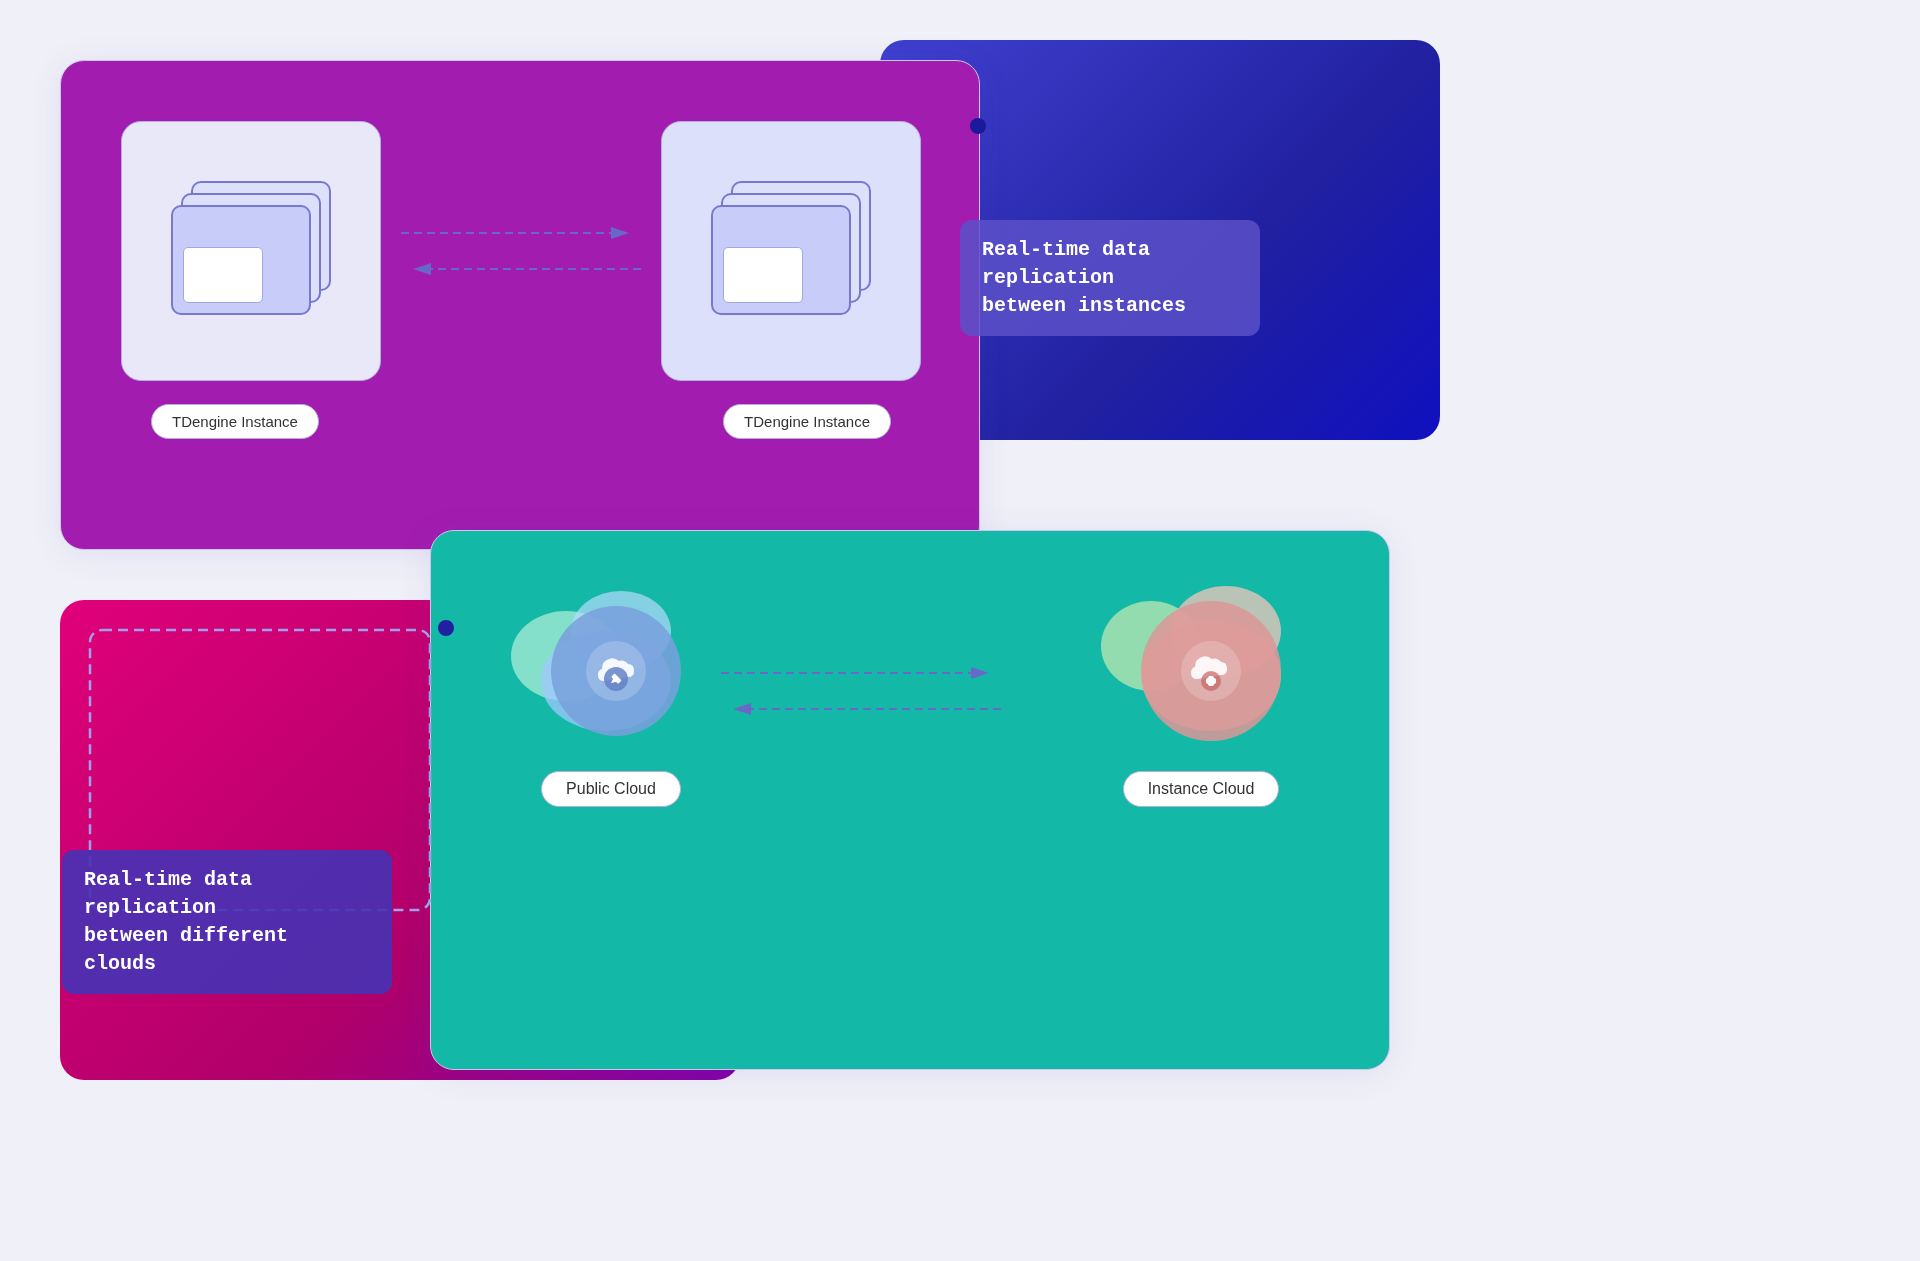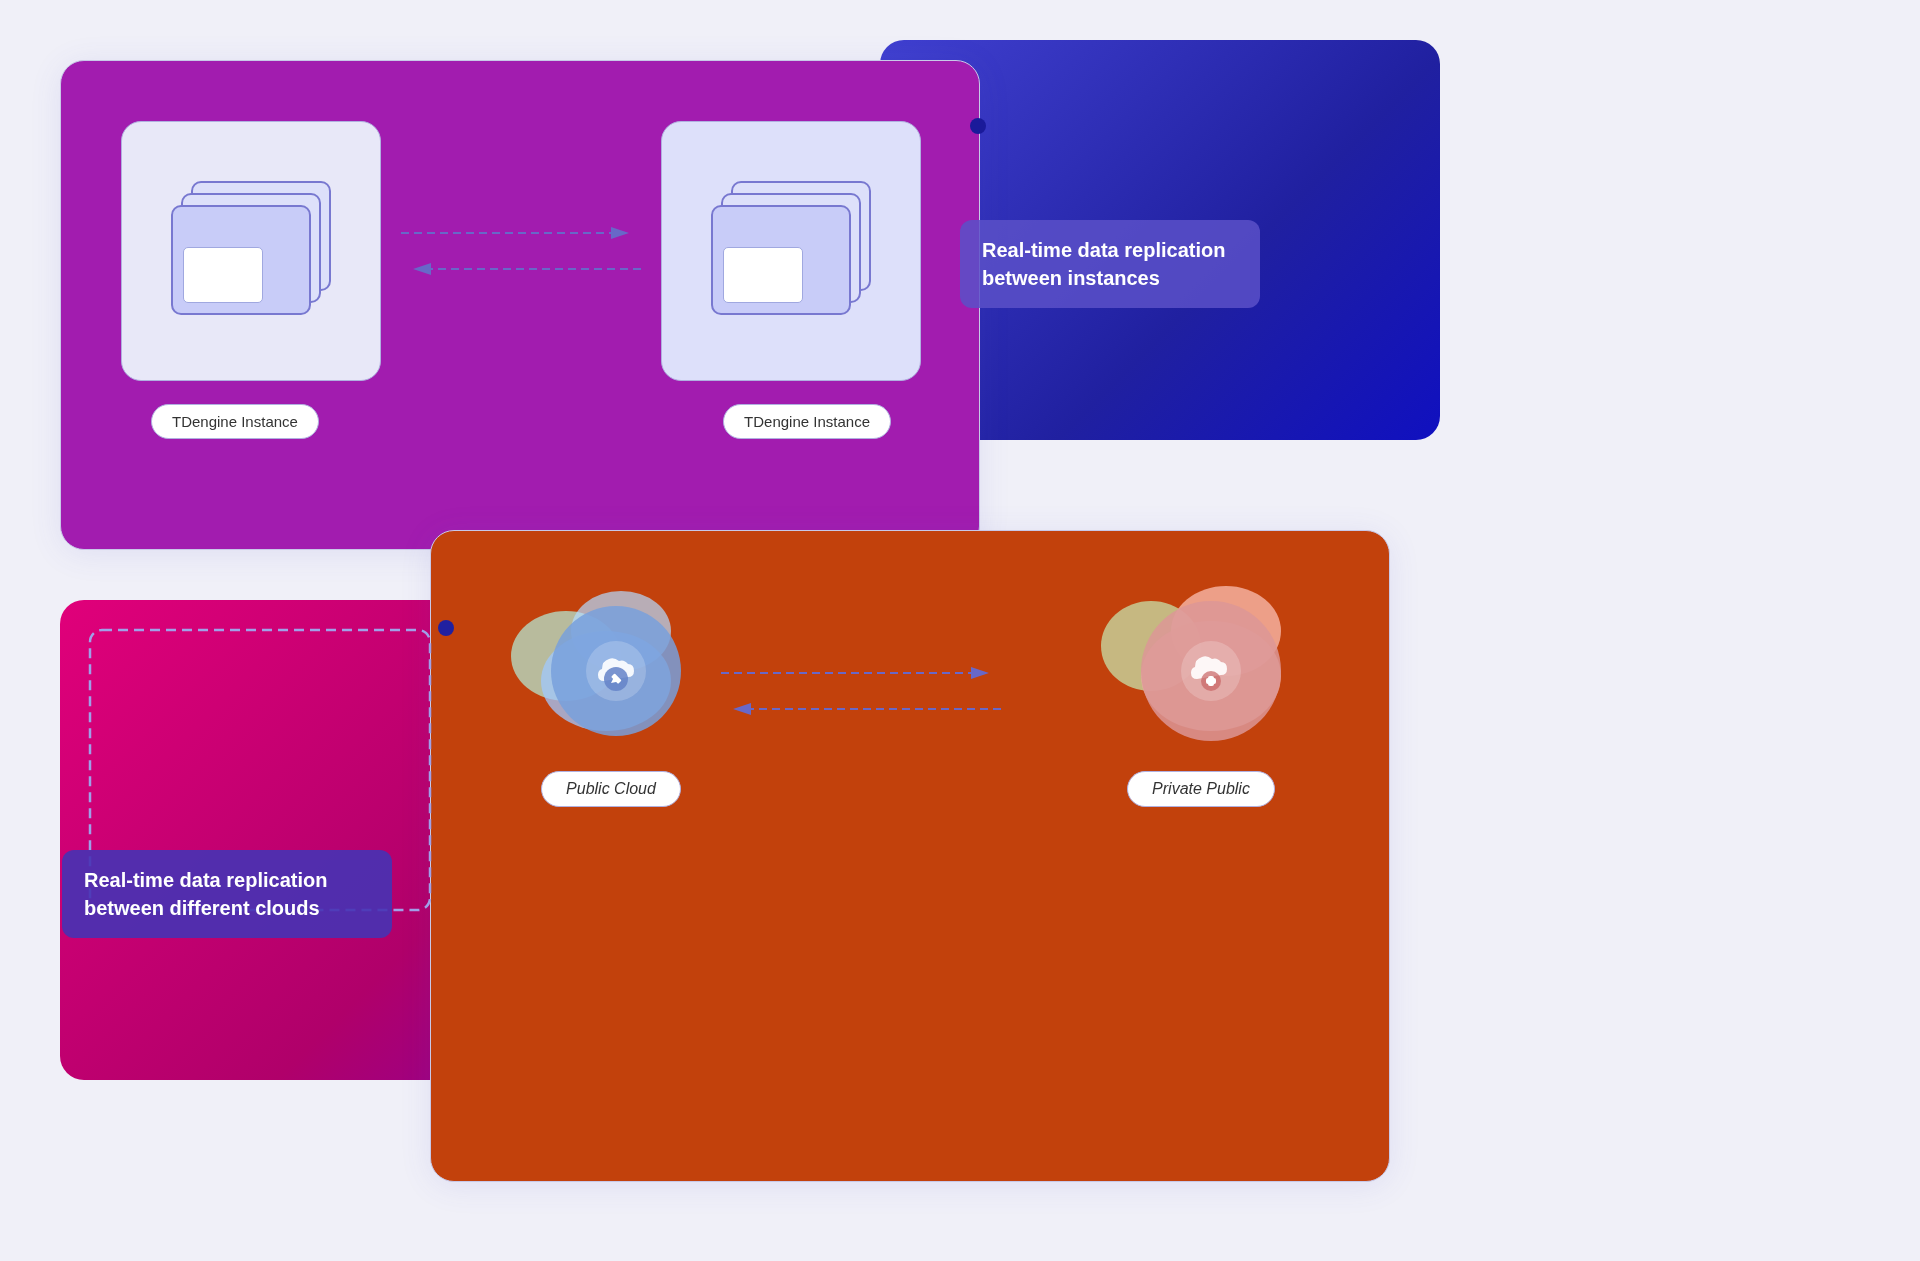--- a/index.html
+++ b/index.html
@@ -44,27 +44,26 @@
       border-radius: 24px;
       z-index: 1;
     }
 
     
     .card-bottom {
       position: absolute;
       top: 530px;
       left: 430px;
       width: 960px;
-      height: 652px;
-      background: #c2410c;
+      height: 540px;
+      background: #14b8a6;
       border-radius: 24px;
       border: 1.5px solid #c8c8e8;
       box-shadow: 0 4px 32px rgba(80,80,200,0.10);
       z-index: 4;
-      font-style: italic;
     }
 
     
     .bg-panel-bottom {
       position: absolute;
       top: 600px;
       left: 60px;
       width: 680px;
       height: 480px;
       background: linear-gradient(135deg, #e0007a 0%, #b0006a 60%, #8000aa 100%);
@@ -75,20 +74,21 @@
     
     .tooltip-box {
       position: absolute;
       border-radius: 12px;
       padding: 16px 22px;
       font-size: 20px;
       font-weight: 600;
       color: white;
       line-height: 1.4;
       z-index: 10;
+      font-family: Liberation Mono, monospace;
     }
     .tooltip-top-right {
       background: rgba(90, 80, 200, 0.85);
       top: 220px;
       left: 960px;
       width: 300px;
     }
     .tooltip-bottom-left {
       background: rgba(70, 50, 180, 0.90);
       top: 850px;
@@ -235,21 +235,21 @@
             <svg width="64" height="64" viewBox="0 0 64 64">
               <circle cx="32" cy="32" r="30" fill="rgba(255,255,255,0.2)"></circle>
               <path d="M18,40 Q12,40 12,34 Q12,29 16,28 Q16,20 23,18 Q28,16 33,20 Q38,18 42,23 Q48,23 48,30 Q48,36 42,36 Z" fill="white" opacity="0.9"></path>
 
               <circle cx="32" cy="42" r="10" fill="rgba(200,100,100,0.7)"></circle>
               <rect x="29" y="37" width="6" height="10" rx="2" fill="white"></rect>
               <rect x="27" y="39" width="10" height="6" rx="2" fill="white"></rect>
             </svg>
           </div>
         </div>
-        <div style="margin-top:10px; background:white; border-radius:20px; border:1.5px solid #b0b0e0; padding:8px 24px; font-size:16px; color:#333; font-weight:500;">Private Public</div>
+        <div style="margin-top:10px; background:white; border-radius:20px; border:1.5px solid #b0b0e0; padding:8px 24px; font-size:16px; color:#333; font-weight:500;">Instance Cloud</div>
       </div>
 
     </div>
   </div>
 
   <div style="position:absolute; top:620px; left:438px; width:16px; height:16px; border-radius:50%; background:#2020a0; z-index:20;"></div>
 
   <svg style="position:absolute; top:620px; left:80px; z-index:5;" width="380" height="320" viewBox="0 0 380 320">
     <rect x="10" y="10" width="340" height="280" rx="12" ry="12" fill="none" stroke="#a0a0e8" stroke-width="2.5" stroke-dasharray="10,6"></rect>
   </svg>

